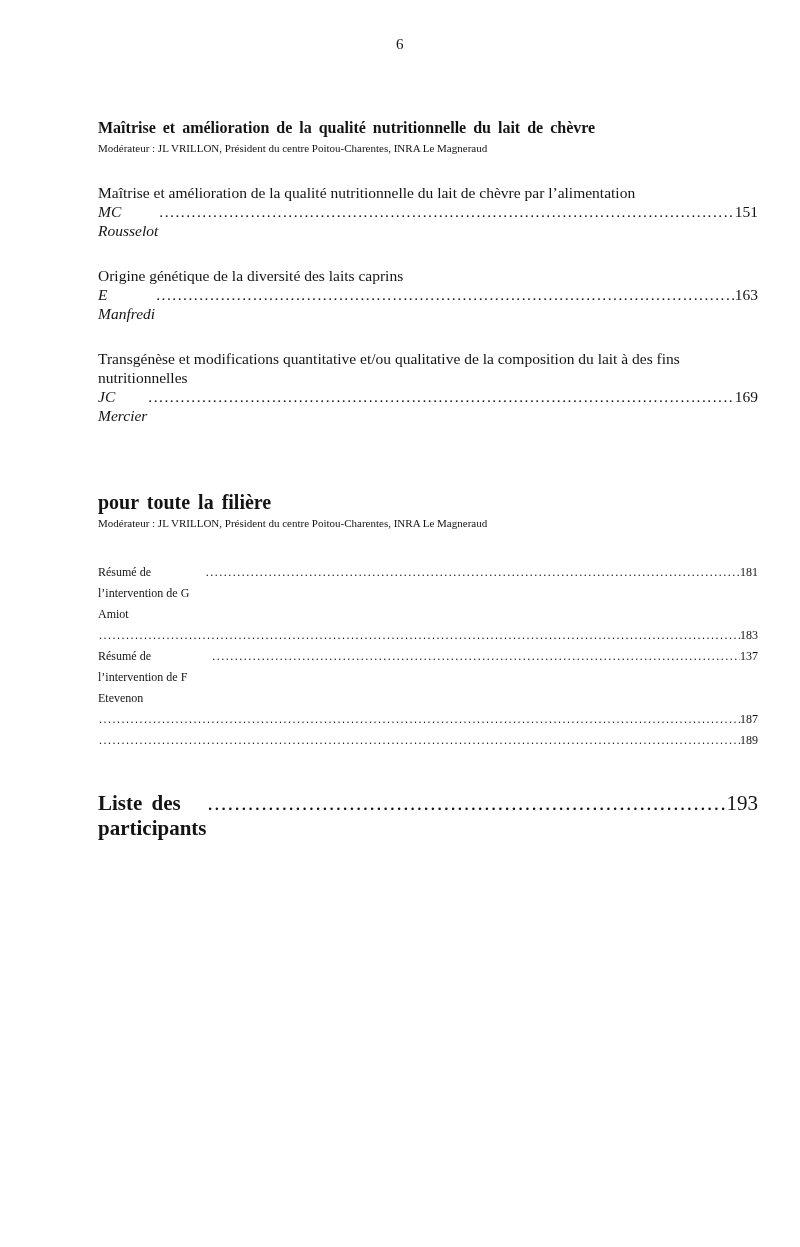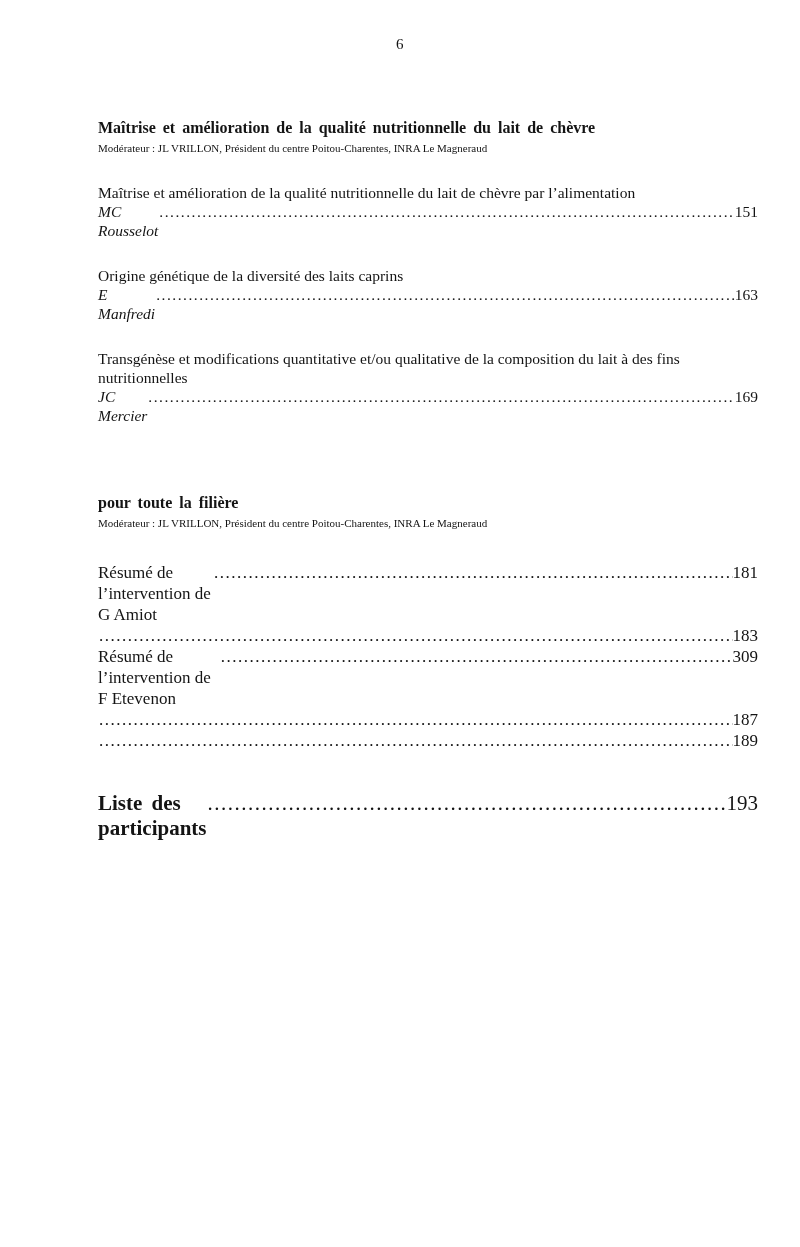--- a/index.html
+++ b/index.html
@@ -37,21 +37,21 @@
   }
   .heading-line-just {
     font-weight: bold;
     font-size: 16px;
     line-height: 19px;
     text-align: justify;
     text-align-last: justify;
   }
   .heading-line-2 {
     font-weight: bold;
-    font-size: 16px;
+    font-size: 20px;
     line-height: 19px;
     word-spacing: 3px;
   }
   .moderator-line {
     margin-top: 3px;
     font-size: 11px;
     line-height: 17px;
   }
   .entry {
     margin-top: 26px;
@@ -67,21 +67,21 @@
   .dot-leader {
     flex: 1 1 auto;
     overflow: hidden;
     white-space: nowrap;
     letter-spacing: 1.5px;
     padding: 0 1px;
   }
   .entry-page { flex: 0 0 auto; }
   .resume-list {
     margin-top: 30px;
-    font-size: 17px;
+    font-size: 12px;
   }
   .resume-list .entry-line { line-height: 21px; }
   .footer-entry {
     margin-top: 40px;
     font-size: 21px;
   }
   .footer-entry .entry-title-bold {
     font-weight: bold;
     word-spacing: 4px;
   }
@@ -137,21 +137,21 @@
           <span class="dot-leader">........................................................................................................................................................................................................</span>
           <span class="entry-page">181</span>
         </div>
         <div class="entry-line">
           <span class="dot-leader">........................................................................................................................................................................................................</span>
           <span class="entry-page">183</span>
         </div>
         <div class="entry-line">
           <span>Résumé de l’intervention de F Etevenon</span>
           <span class="dot-leader">........................................................................................................................................................................................................</span>
-          <span class="entry-page">309</span>
+          <span class="entry-page">137</span>
         </div>
         <div class="entry-line">
           <span class="dot-leader">........................................................................................................................................................................................................</span>
           <span class="entry-page">187</span>
         </div>
         <div class="entry-line">
           <span class="dot-leader">........................................................................................................................................................................................................</span>
           <span class="entry-page">189</span>
         </div>
       </div>

